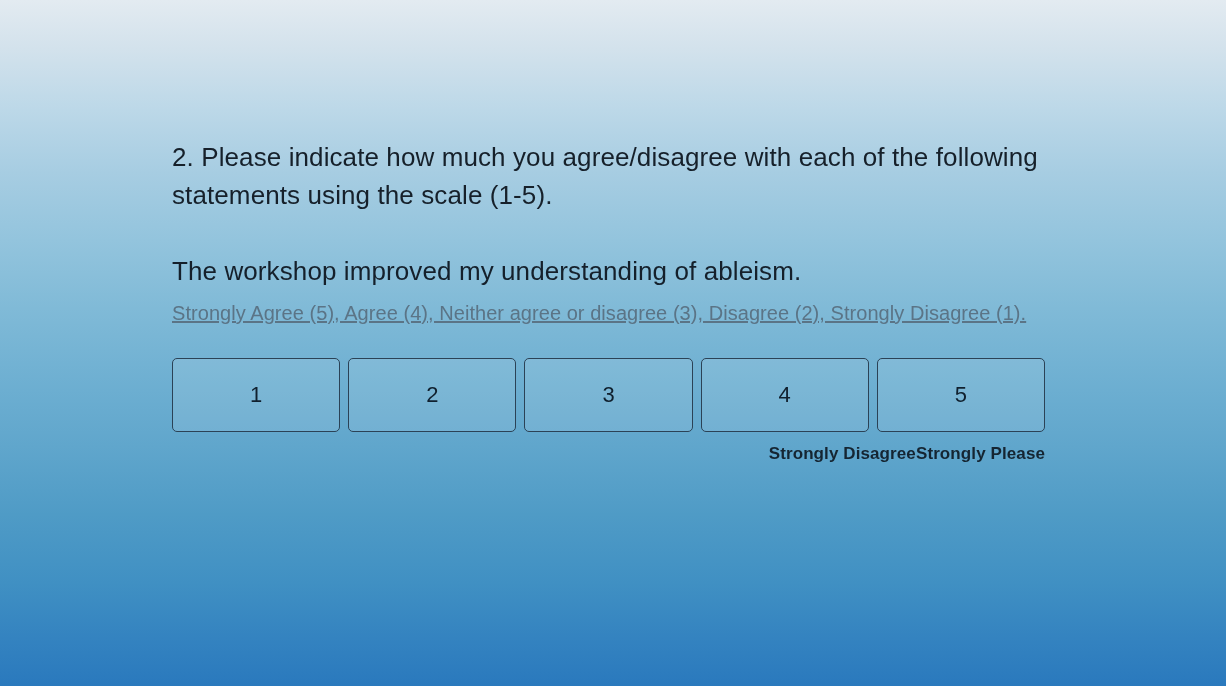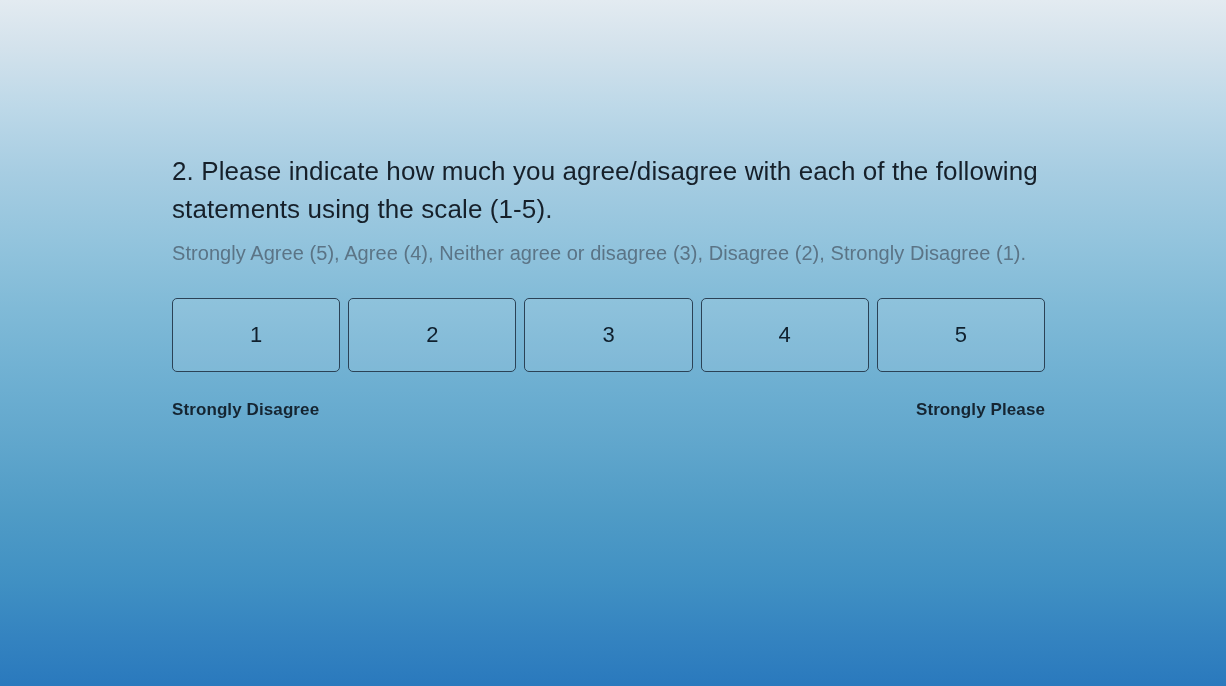--- a/index.html
+++ b/index.html
@@ -23,21 +23,20 @@
         #4f9bc6 75%,
         #4090c3 85%,
         #3483c0 93%,
         #2a79bd 100%);
   }
 
   .page {
     position: relative;
     width: 1226px;
     height: 653px;
-    margin-top: 14px;
   }
 
   .content {
     position: absolute;
     left: 172px;
     top: 138px;
     width: 873px;
   }
 
   .question-prompt {
@@ -60,20 +59,21 @@
   }
 
   .scale-legend {
     font-size: 20px;
     line-height: 33px;
     color: #5b7486;
     font-weight: 400;
     letter-spacing: 0.05px;
     margin: 0;
     padding-top: 9px;
+    text-decoration: underline;
   }
 
   .rating-row {
     display: flex;
     gap: 8px;
     padding-top: 28px;
   }
 
   .rating-button {
     flex: 1 1 0;
@@ -87,40 +87,41 @@
     font-size: 22px;
     line-height: 72px;
     text-align: center;
     cursor: pointer;
     padding: 0;
     outline: none;
   }
 
   .anchor-row {
     display: flex;
-    justify-content: space-between;
+    justify-content: flex-end;
     align-items: baseline;
-    padding-top: 28px;
+    padding-top: 12px;
   }
 
   .anchor-label {
     font-size: 17px;
     font-weight: bold;
     color: #152532;
     letter-spacing: 0.1px;
   }
 </style>
 </head>
 <body>
 
 <div class="page">
   <div class="content">
 
     <p class="question-prompt">2. Please indicate how much you agree/disagree with each of the following statements using the scale (1-5).</p>
 
+    <p class="statement">The workshop improved my understanding of ableism.</p>
 
     <p class="scale-legend">Strongly Agree (5), Agree (4), Neither agree or disagree (3), Disagree (2), Strongly Disagree (1).</p>
 
     <div class="rating-row">
       <button class="rating-button">1</button>
       <button class="rating-button">2</button>
       <button class="rating-button">3</button>
       <button class="rating-button">4</button>
       <button class="rating-button">5</button>
     </div>

